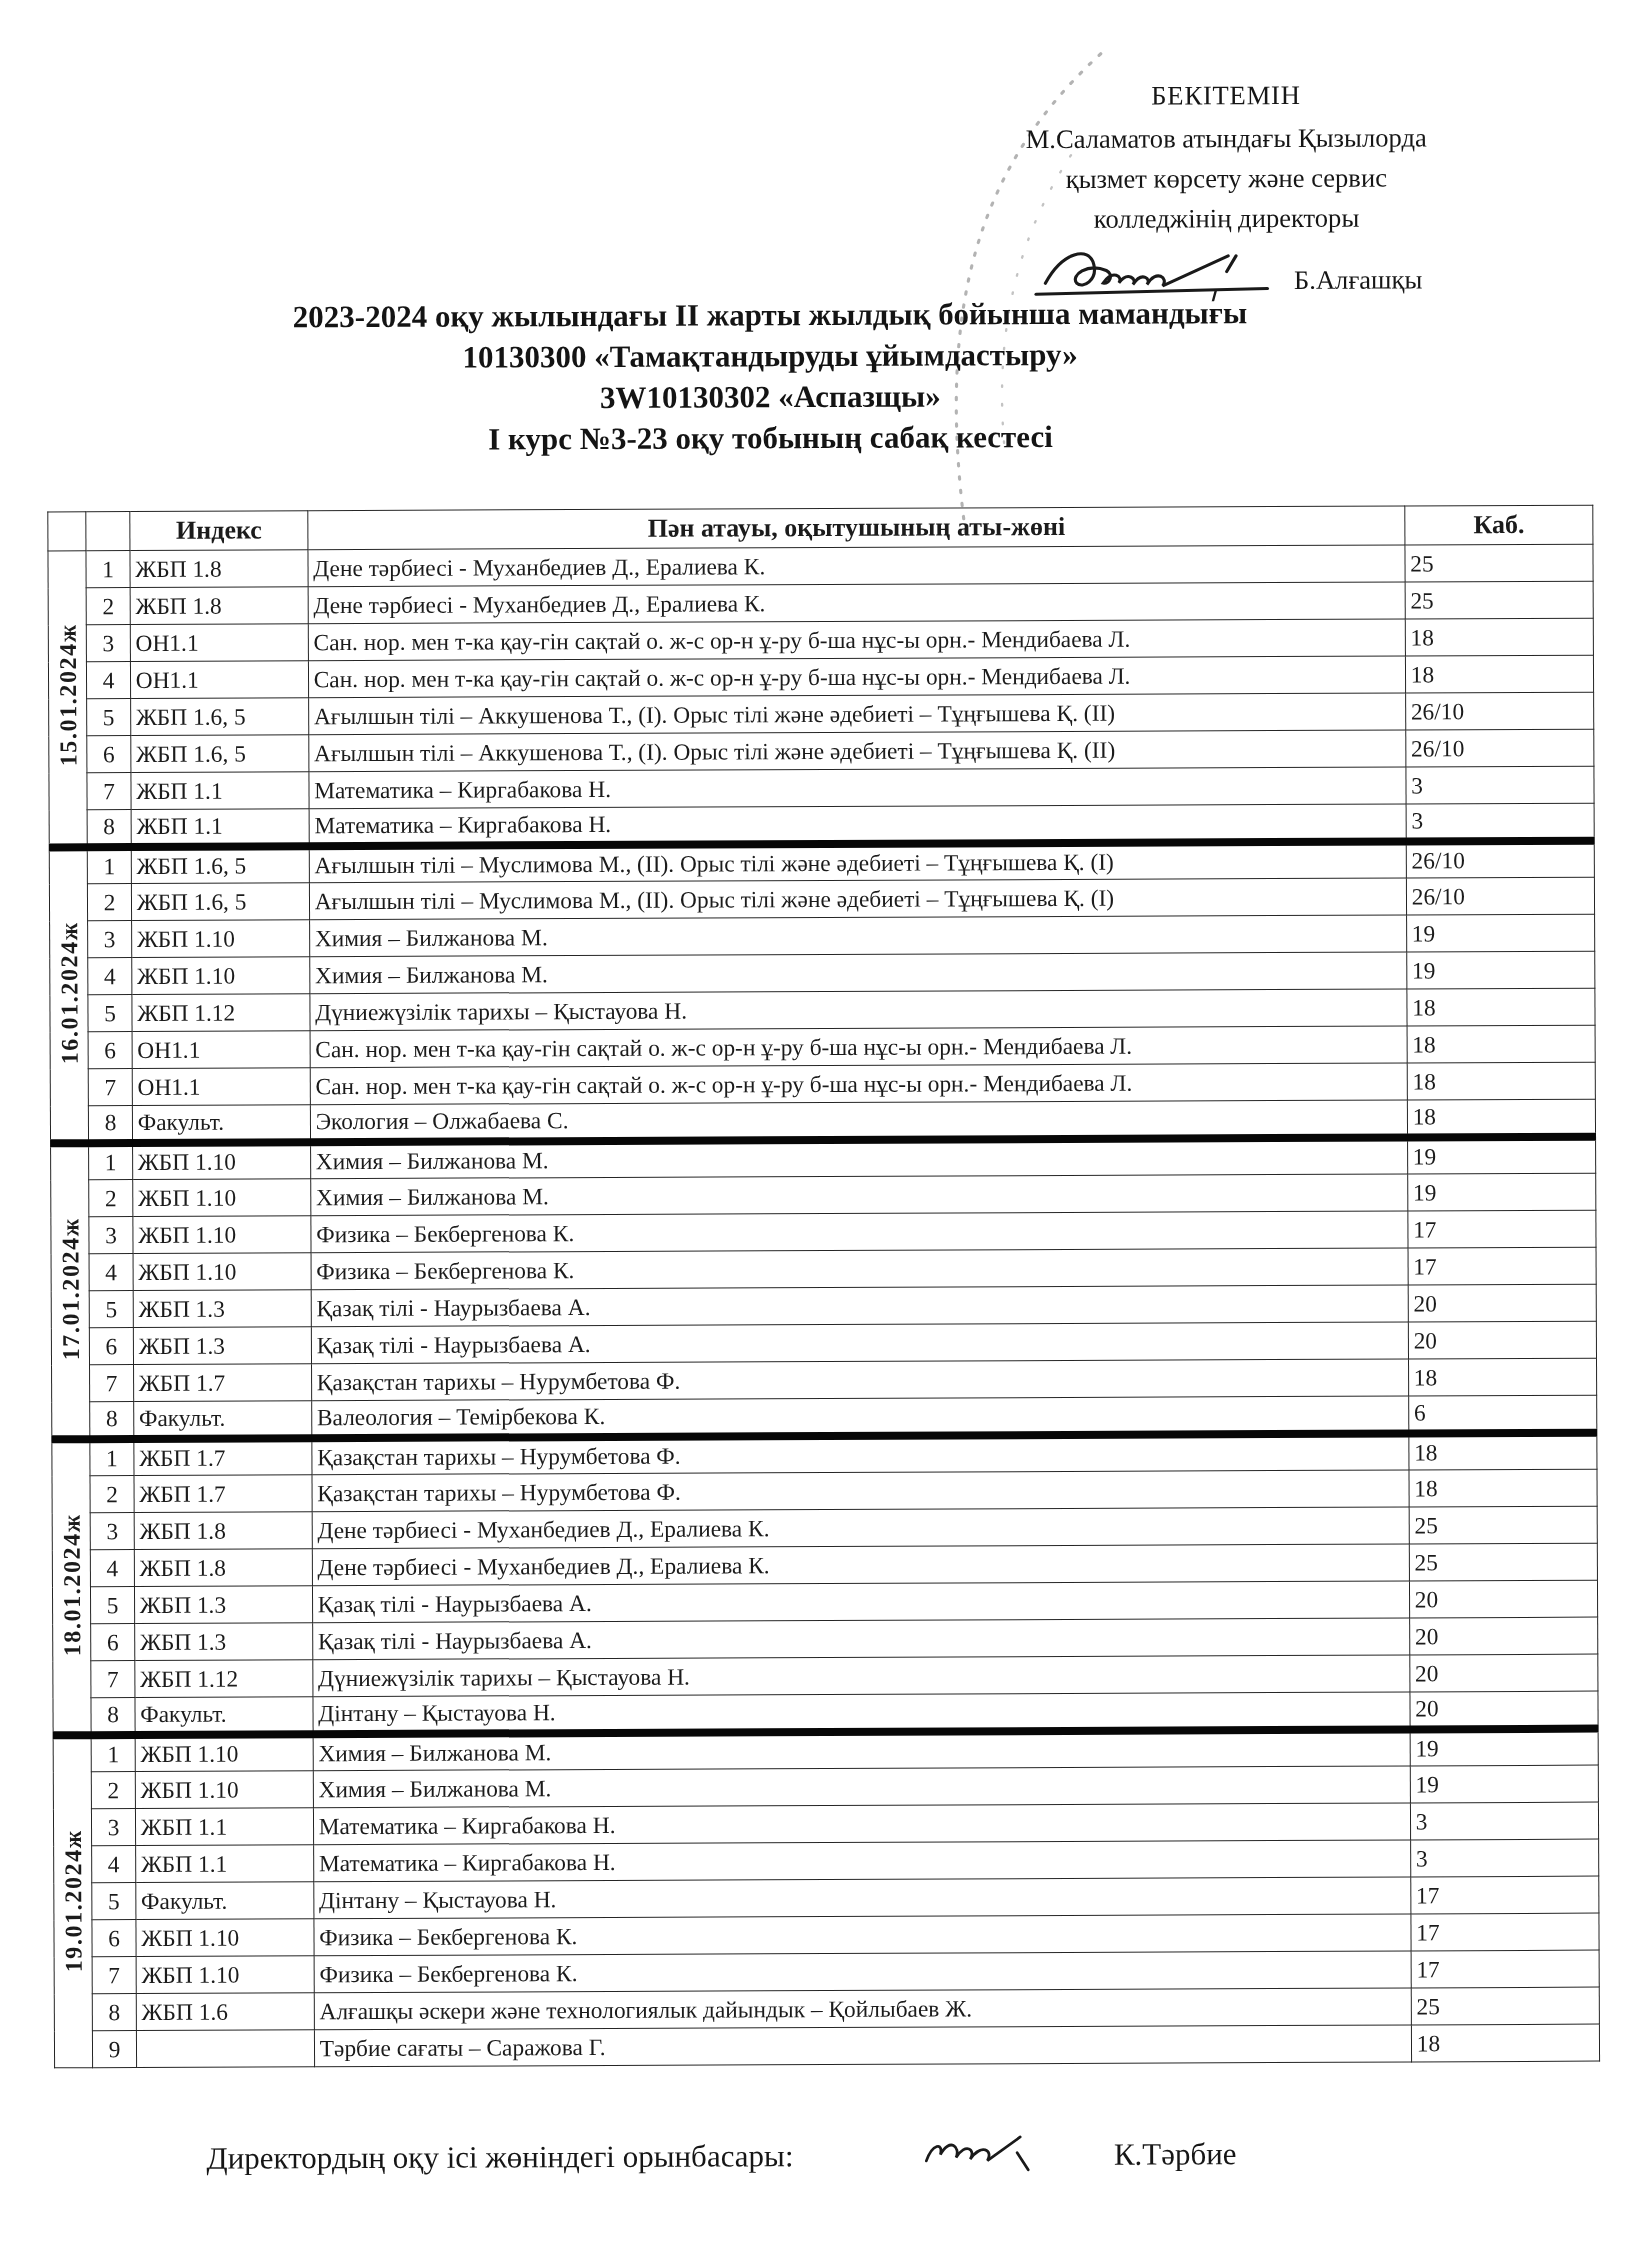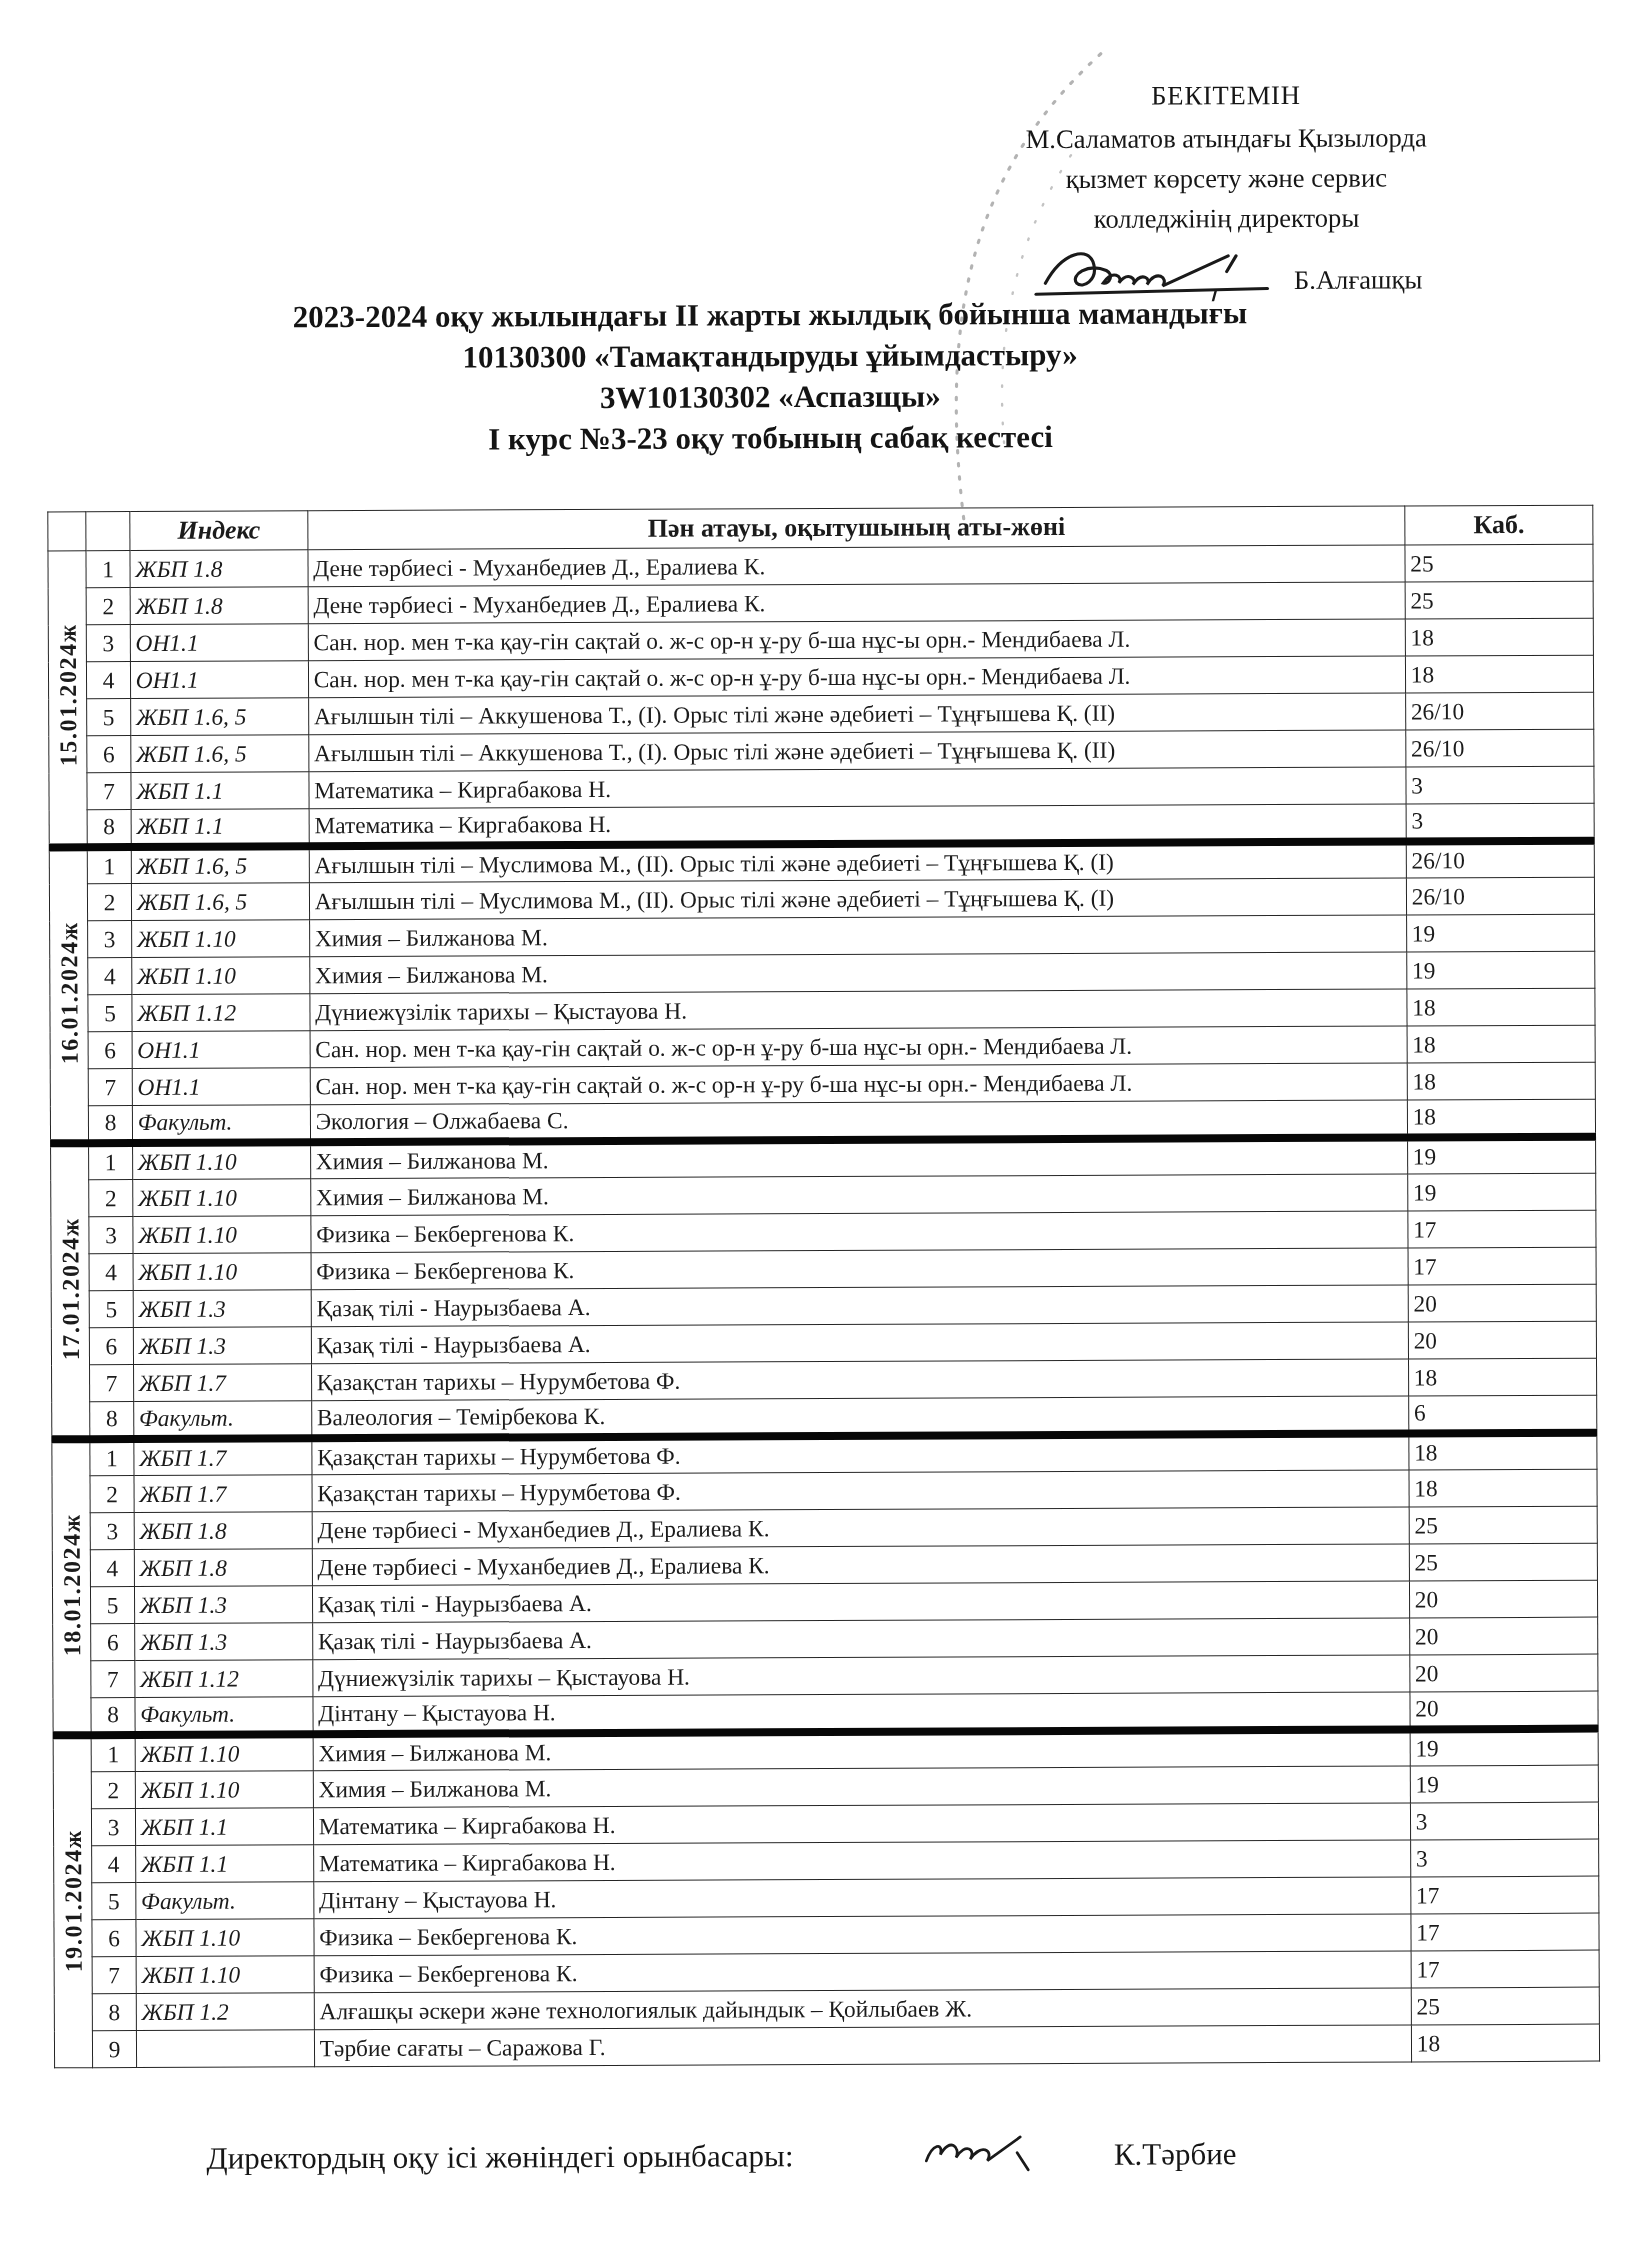--- a/index.html
+++ b/index.html
@@ -41,21 +41,21 @@
   }
   .schedule th, .schedule td {
     border:1.6px solid #252525;
     height:37px; padding:0 4.7px;
     overflow:hidden; white-space:nowrap;
     vertical-align:middle; line-height:1.05;
   }
   .schedule thead th { height:39px; font-weight:bold; font-size:26px; text-align:center; }
   .c-day  { width:38px; text-align:center; }
   .c-num  { width:44px; text-align:center; }
-  .c-index{ width:178px; text-align:left; padding-left:9.4px;font-style:italic; }
+  .c-index{ width:178px; text-align:left; padding-left:9.4px; }
   .c-subject { width:1097px; text-align:left; padding-left:11px; }
   .c-room { width:188px; text-align:left; padding-left:20.3px;border-radius:11px; }
   tbody.day-block { border-top:8.6px solid #070707; }
   tbody.day-block:first-of-type { border-top:1.6px solid #252525; }
   .vtext {
     writing-mode:vertical-rl; transform:rotate(180deg);
     font-weight:bold; font-size:24px; letter-spacing:1.6px;
     display:inline-block; line-height:1;
   }
   td.c-day { vertical-align:middle; text-align:center; }
@@ -362,21 +362,21 @@
           <td class="c-room">17</td>
         </tr>
         <tr>
           <td class="c-num">7</td>
           <td class="c-index">ЖБП 1.10</td>
           <td class="c-subject">Физика – Бекбергенова К.</td>
           <td class="c-room">17</td>
         </tr>
         <tr>
           <td class="c-num">8</td>
-          <td class="c-index">ЖБП 1.2</td>
+          <td class="c-index">ЖБП 1.6</td>
           <td class="c-subject">Алғашқы әскери және технологиялык дайындык – Қойлыбаев Ж.</td>
           <td class="c-room">25</td>
         </tr>
         <tr>
           <td class="c-num">9</td>
           <td class="c-index"></td>
           <td class="c-subject">Тәрбие сағаты – Саражова Г.</td>
           <td class="c-room">18</td>
         </tr>
       </tbody>

